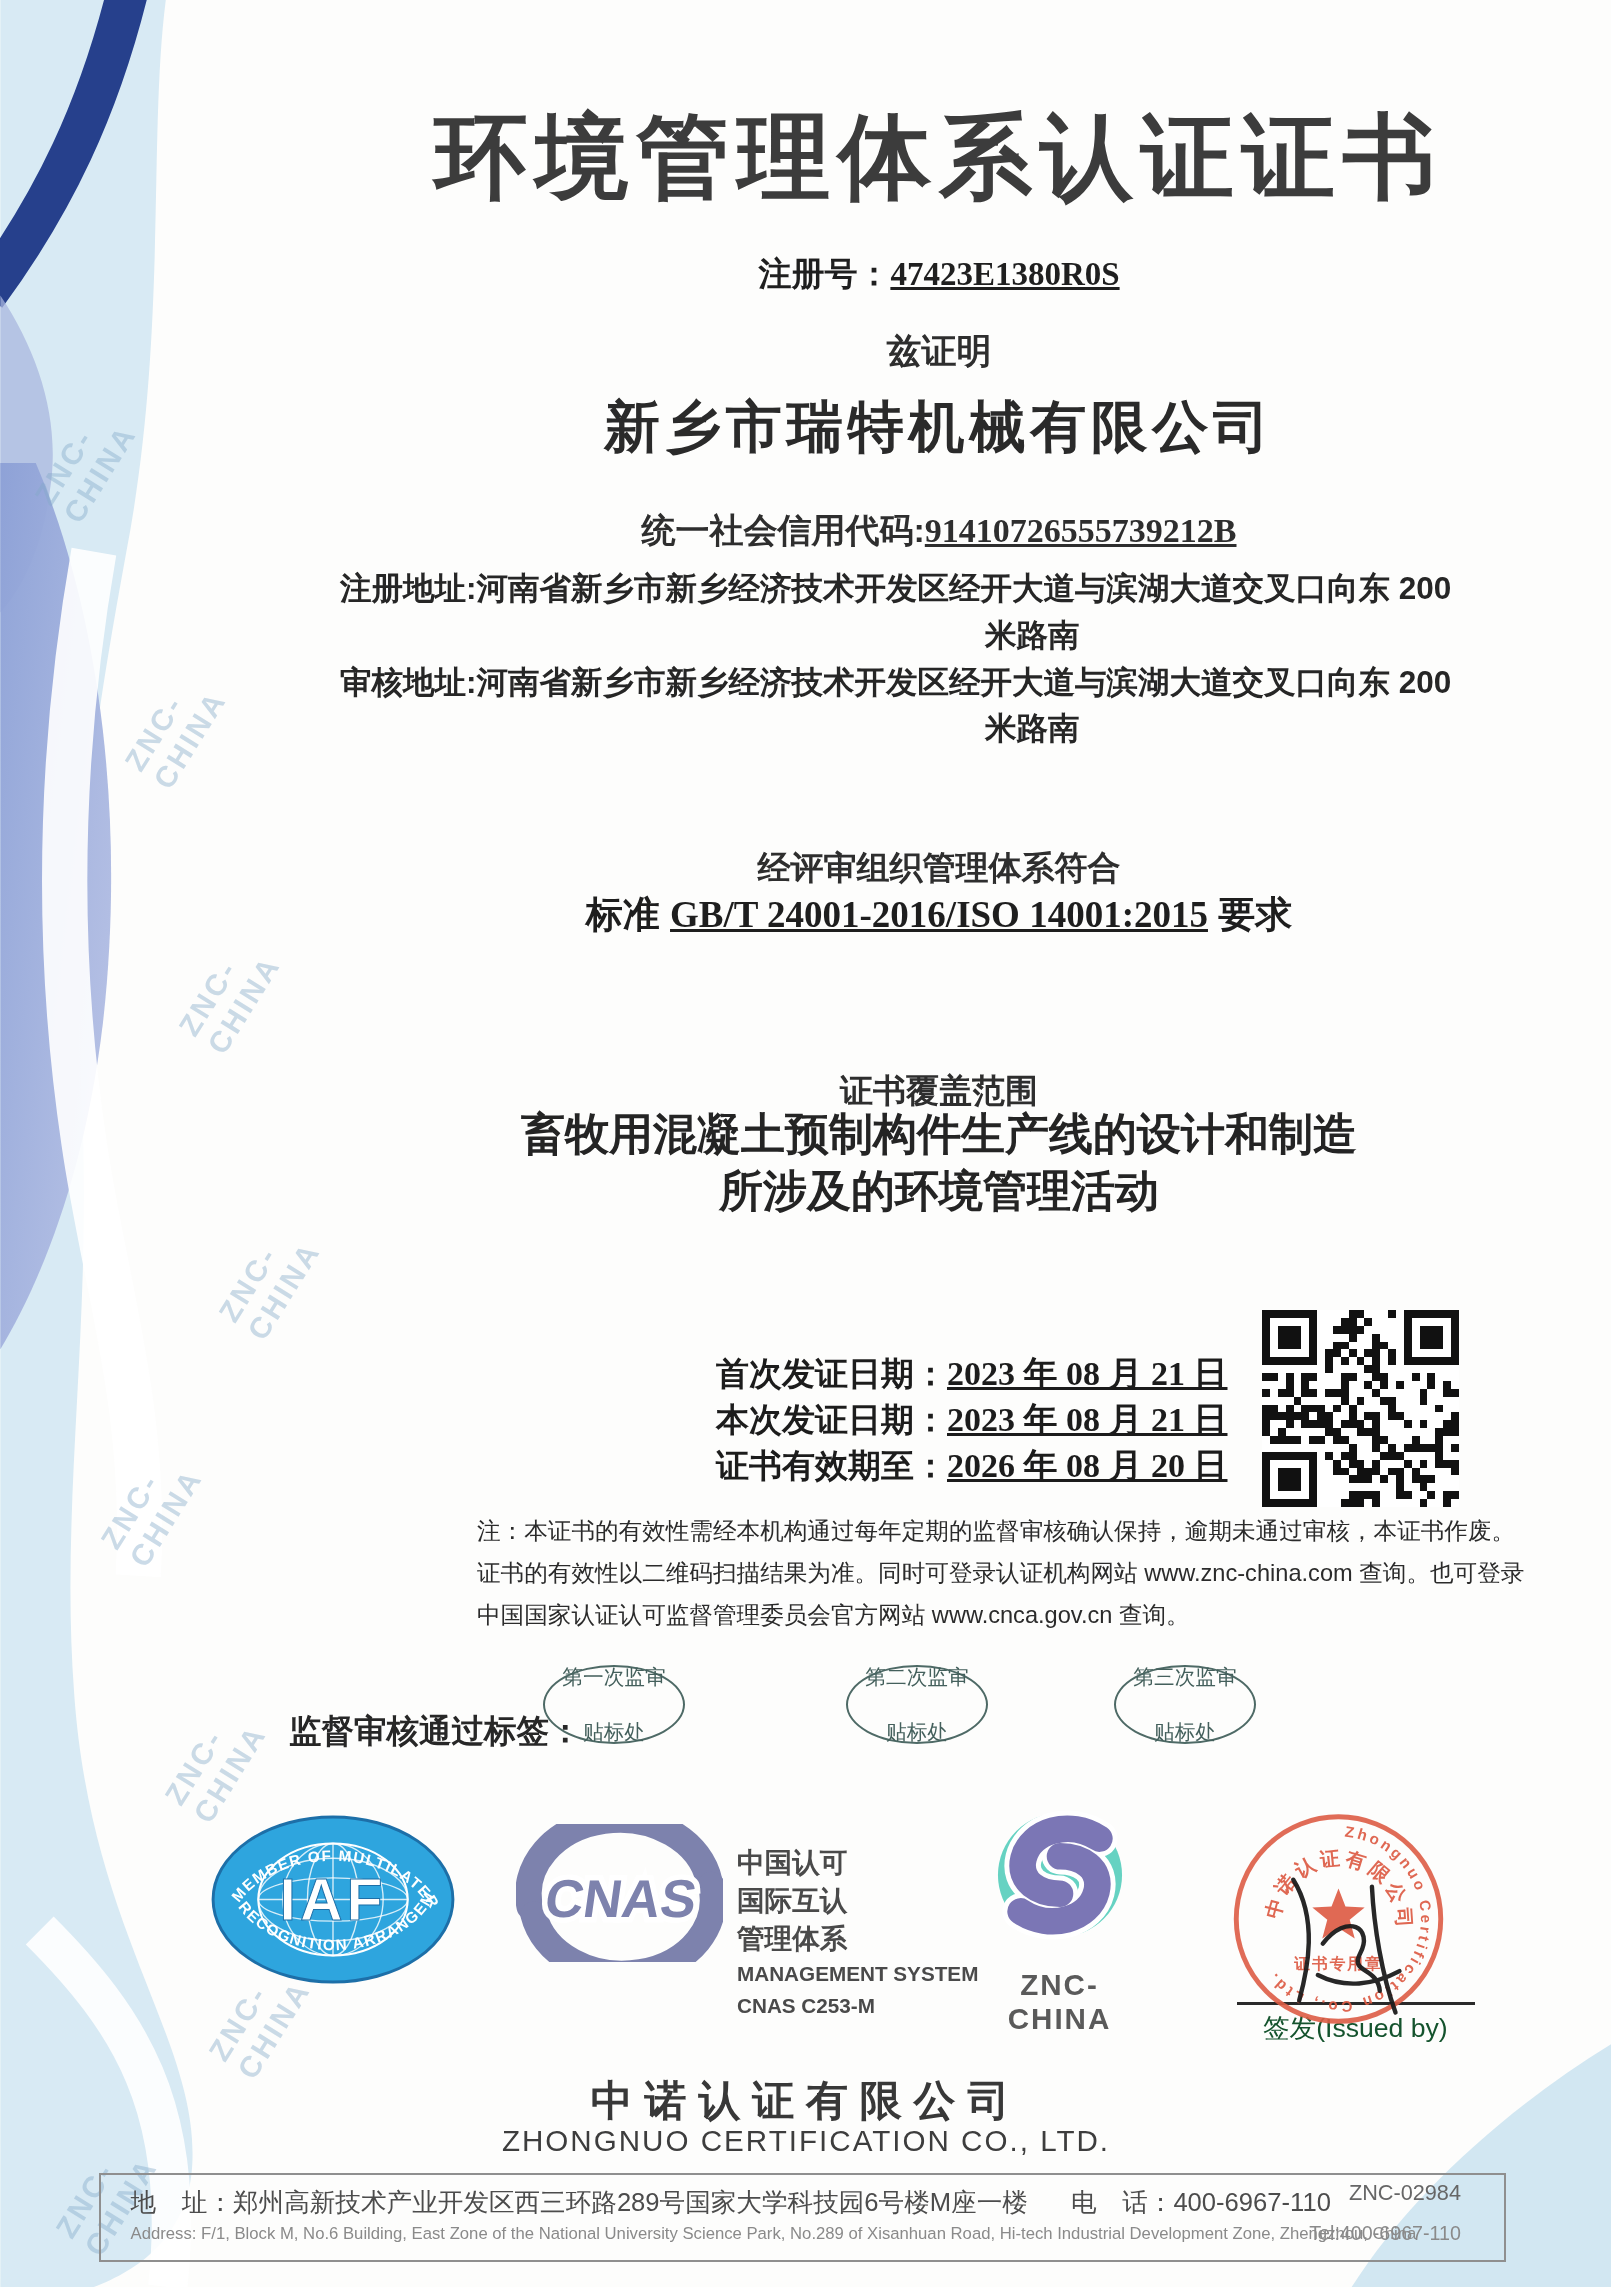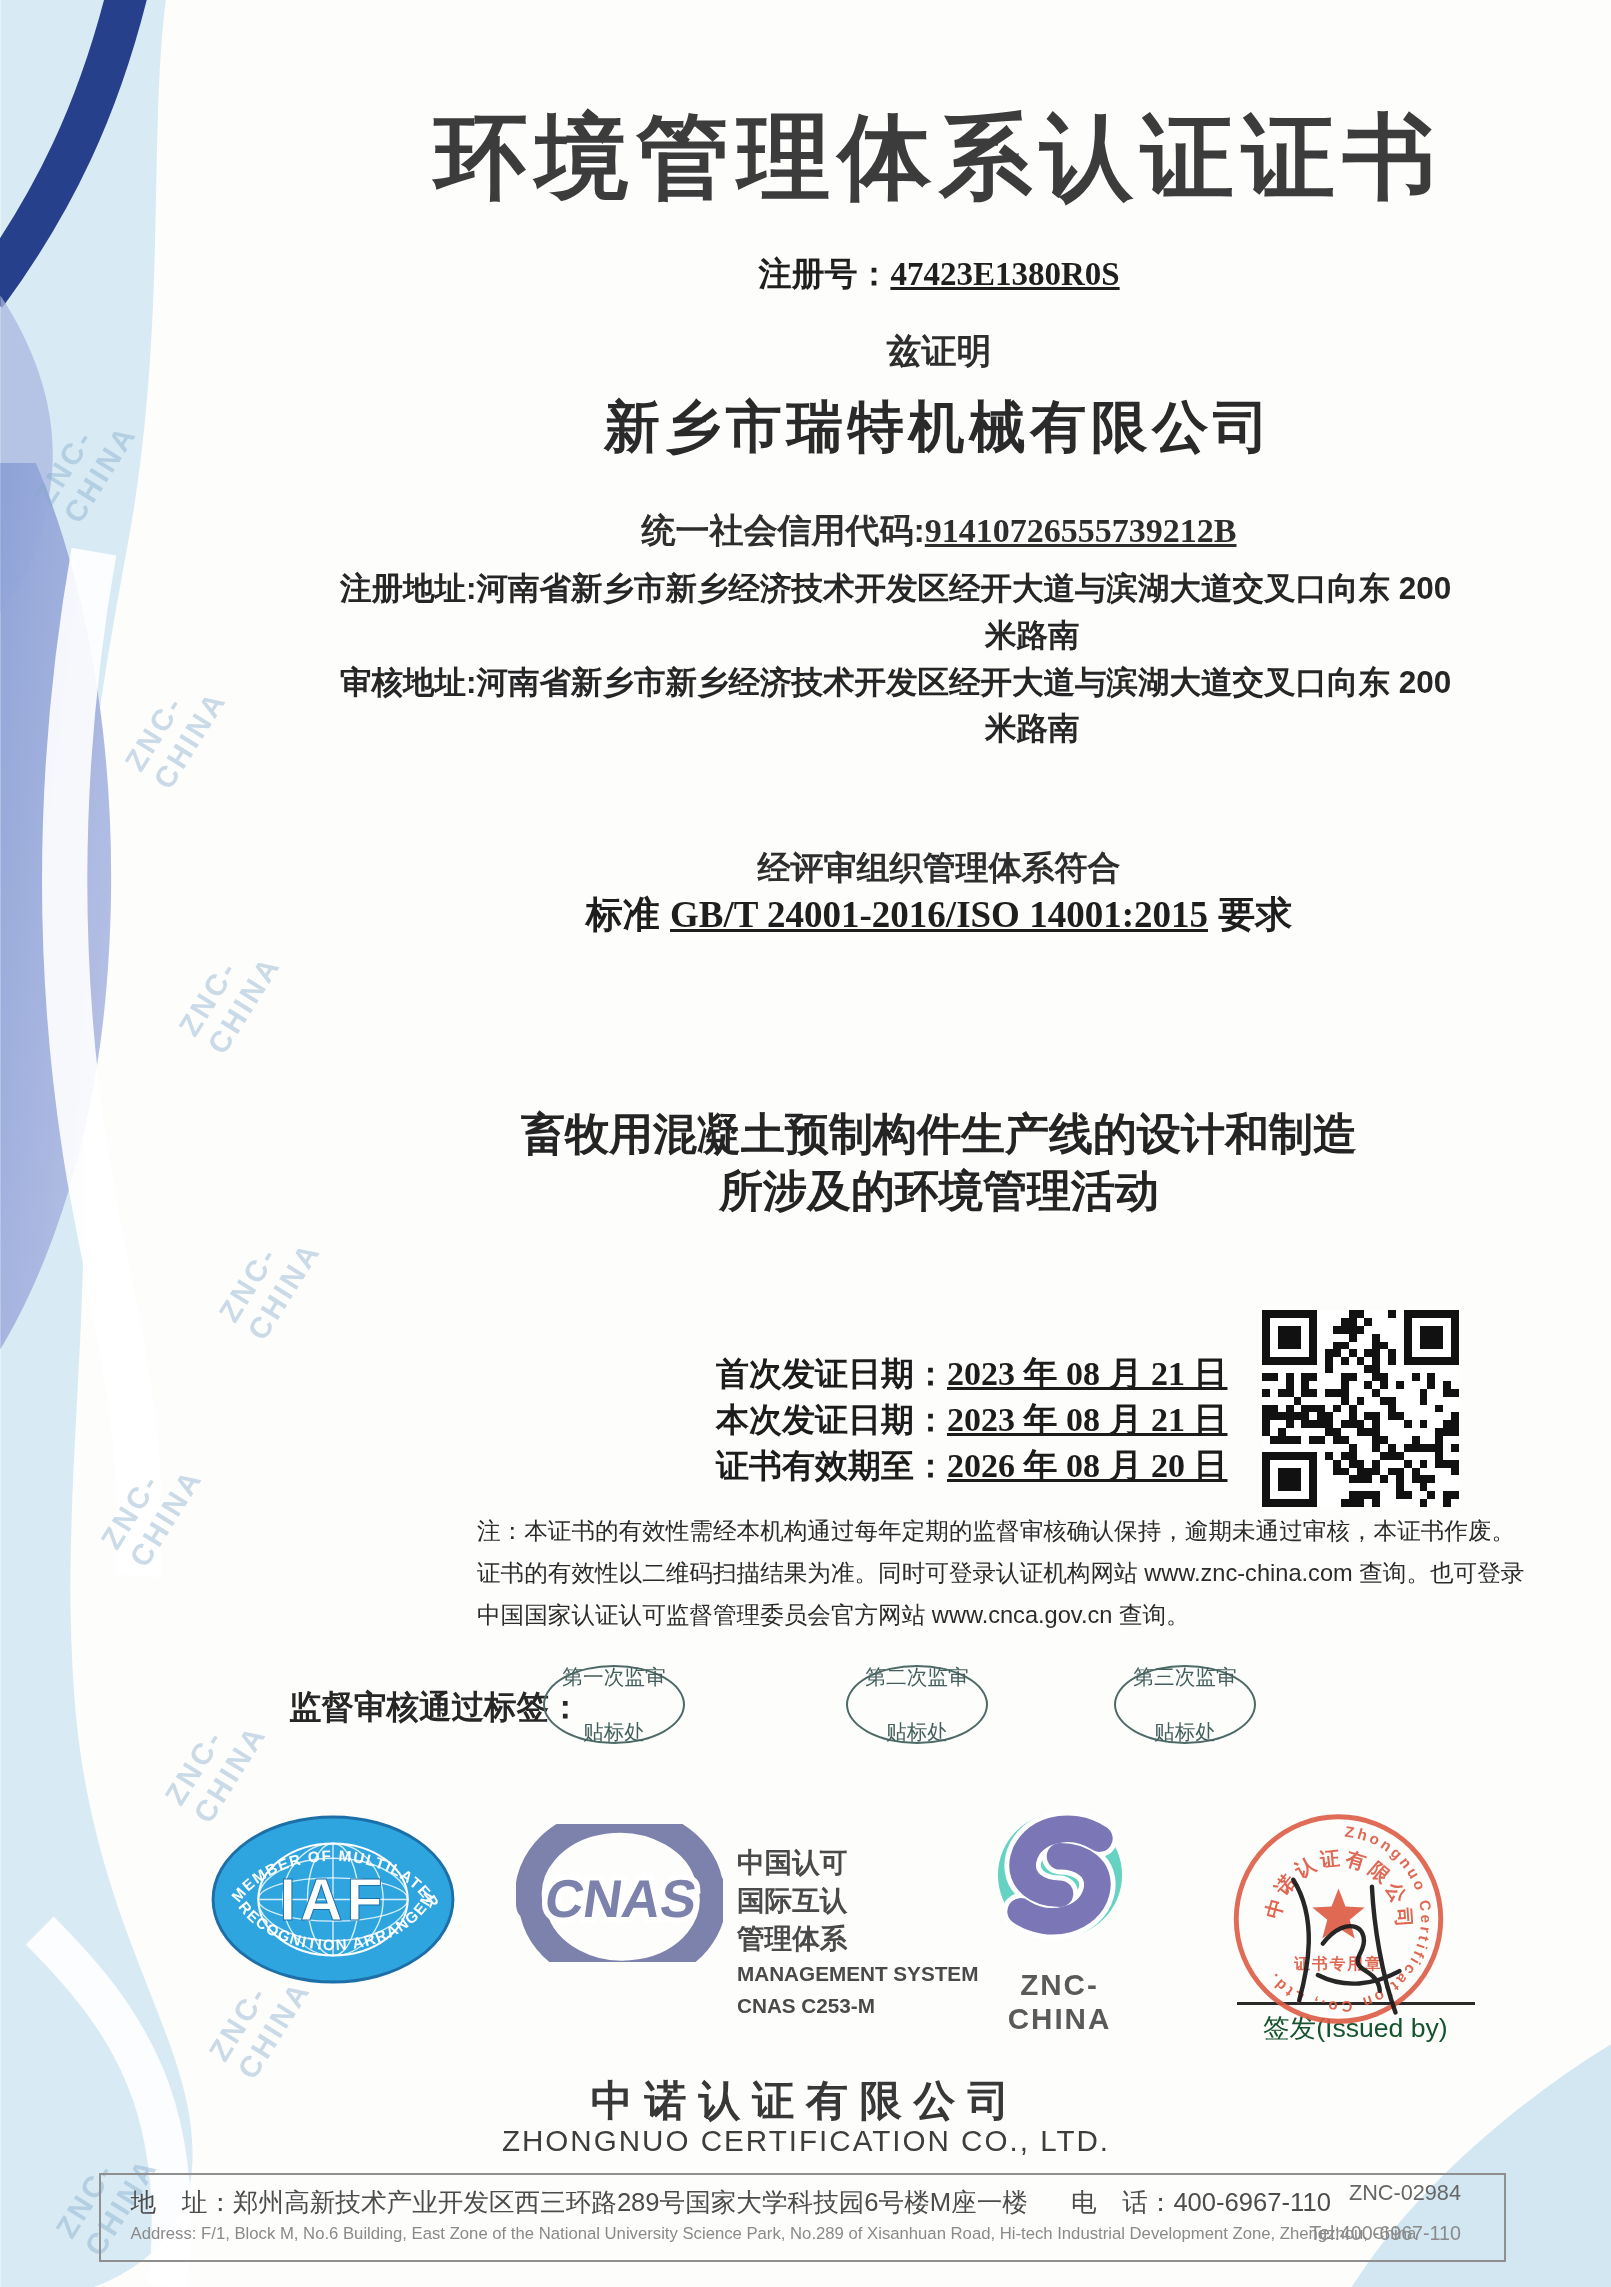--- a/index.html
+++ b/index.html
@@ -93,20 +93,21 @@
   <div class="abs addr" style="left:340px;top:568px;z-index:2;">注册地址:河南省新乡市新乡经济技术开发区经开大道与滨湖大道交叉口向东 200</div>
   <div class="abs addr" style="left:985px;top:615px;z-index:2;">米路南</div>
   <div class="abs addr" style="left:340px;top:662px;z-index:2;">审核地址:河南省新乡市新乡经济技术开发区经开大道与滨湖大道交叉口向东 200</div>
   <div class="abs addr" style="left:985px;top:708px;z-index:2;">米路南</div>
 
   <div class="c950 conform" style="z-index:2;">经评审组织管理体系符合</div>
   <div class="c950 standard" style="z-index:2;">
     <span>标准 </span><span class="serif">GB/T 24001-2016/ISO 14001:2015</span><span> 要求</span>
   </div>
 
+  <div class="c950 scopelbl" style="z-index:2;">证书覆盖范围</div>
   <div class="c950 scope" style="top:1105px;z-index:2;">畜牧用混凝土预制构件生产线的设计和制造</div>
   <div class="c950 scope" style="top:1162px;z-index:2;">所涉及的环境管理活动</div>
 
   <div class="abs dates" style="z-index:2;">
     <div class="daterow">
       <span>首次发证日期：</span><span class="serif">2023 年 08 月 21 日</span>
     </div>
     <div class="daterow">
       <span>本次发证日期：</span><span class="serif">2023 年 08 月 21 日</span>
     </div>
@@ -404,21 +405,21 @@
         <rect x="23" y="24" width="1" height="1"></rect>
       </svg>
     </div>
 
   <div class="abs notes" style="z-index:2;">
     <div>注：本证书的有效性需经本机构通过每年定期的监督审核确认保持，逾期未通过审核，本证书作废。</div>
     <div>证书的有效性以二维码扫描结果为准。同时可登录认证机构网站 www.znc-china.com 查询。也可登录</div>
     <div>中国国家认证认可监督管理委员会官方网站 www.cnca.gov.cn 查询。</div>
   </div>
 
-  <div class="abs suplbl" style="z-index:2;">监督审核通过标签：</div>
+  <div class="abs suplbl" style="z-index:2;margin-top:24px;">监督审核通过标签：</div>
   <div class="oval" style="left:543px;z-index:2;">
     <span>第一次监审</span>
     <span>贴标处</span>
   </div>
   <div class="oval" style="left:846px;z-index:2;">
     <span>第二次监审</span>
     <span>贴标处</span>
   </div>
   <div class="oval" style="left:1114px;z-index:2;">
     <span>第三次监审</span>

